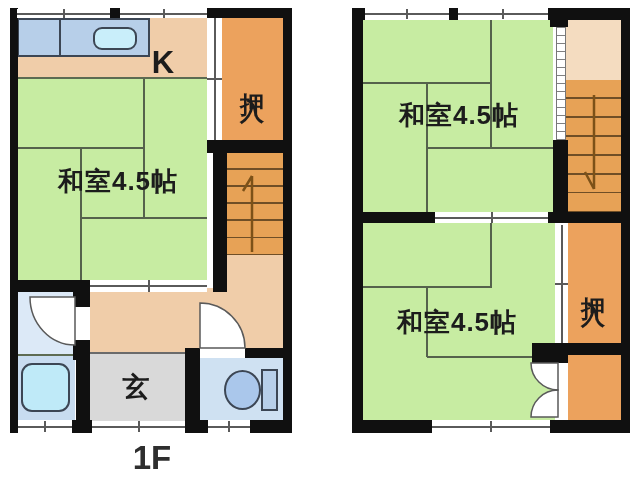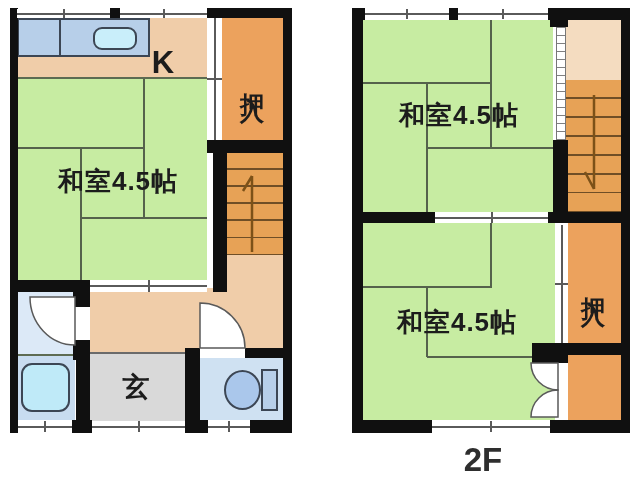--- a/index.html
+++ b/index.html
@@ -97,20 +97,21 @@
   <div class="a winh" style="left:18px;top:421px;width:54px;height:11px;"></div>
   <div class="a winh" style="left:92px;top:421px;width:93px;height:11px;"></div>
   <div class="a winh" style="left:208px;top:421px;width:42px;height:11px;"></div>
   <div class="a winv" style="left:207px;top:18px;width:15px;height:122px;"></div>
   <div class="a winh" style="left:90px;top:280px;width:117px;height:12px;"></div>
 
   <div class="a lbl klbl" style="left:163px;top:63px;">K</div>
   <div class="a lbl room" style="left:118px;top:181px;">和室4.5帖</div>
   <div class="a lbl vtext" style="left:252px;top:79px;transform:translate(-50%,-50%);">押入</div>
   <div class="a lbl glbl" style="left:136px;top:387px;">玄</div>
+  <div class="a flabel" style="left:152px;top:458px;">1F</div>
 
   <div class="a tatami" style="left:363px;top:20px;width:190px;height:192px;"></div>
   <div class="a tatami" style="left:363px;top:223px;width:192px;height:197px;"></div>
   <div class="a landing" style="left:566px;top:20px;width:55px;height:60px;"></div>
   <div class="a stairs2" style="left:566px;top:80px;width:55px;height:132px;"></div>
   <div class="a closet" style="left:568px;top:223px;width:53px;height:120px;"></div>
   <div class="a closet" style="left:568px;top:355px;width:53px;height:65px;"></div>
 
   <div class="a tline" style="left:363px;top:82px;width:128px;height:2px;"></div>
   <div class="a tline" style="left:490px;top:20px;width:2px;height:128px;"></div>
@@ -139,21 +140,20 @@
   <div class="a winh" style="left:365px;top:9px;width:84px;height:10px;"></div>
   <div class="a winh" style="left:458px;top:9px;width:90px;height:10px;"></div>
   <div class="a winh" style="left:432px;top:421px;width:118px;height:11px;"></div>
   <div class="a winh" style="left:435px;top:212px;width:113px;height:11px;"></div>
   <div class="a winv" style="left:555px;top:225px;width:13px;height:118px;"></div>
   <div class="a rail" style="left:556px;top:27px;width:10px;height:113px;"></div>
 
   <div class="a lbl room" style="left:459px;top:115px;">和室4.5帖</div>
   <div class="a lbl room" style="left:457px;top:322px;">和室4.5帖</div>
   <div class="a lbl vtext" style="left:593px;top:283px;transform:translate(-50%,-50%);">押入</div>
-  <div class="a flabel" style="left:483px;top:460px;">2F</div>
 
   <svg width="640" height="480" viewBox="0 0 640 480">
 
     <path d="M75,297 L75,345 A45,48 0 0 1 30,297 Z" fill="#ffffff" stroke="#5a5a5a" stroke-width="1.5"></path>
 
     <path d="M200,348 L200,303 A45,45 0 0 1 245,348 Z" fill="#ffffff" stroke="#5a5a5a" stroke-width="1.5"></path>
 
     <path d="M558,363 L531,363 A27,27 0 0 0 558,390 Z" fill="#ffffff" stroke="#5a5a5a" stroke-width="1.5"></path>
     <path d="M558,417 L531,417 A27,27 0 0 1 558,390 Z" fill="#ffffff" stroke="#5a5a5a" stroke-width="1.5"></path>
 

